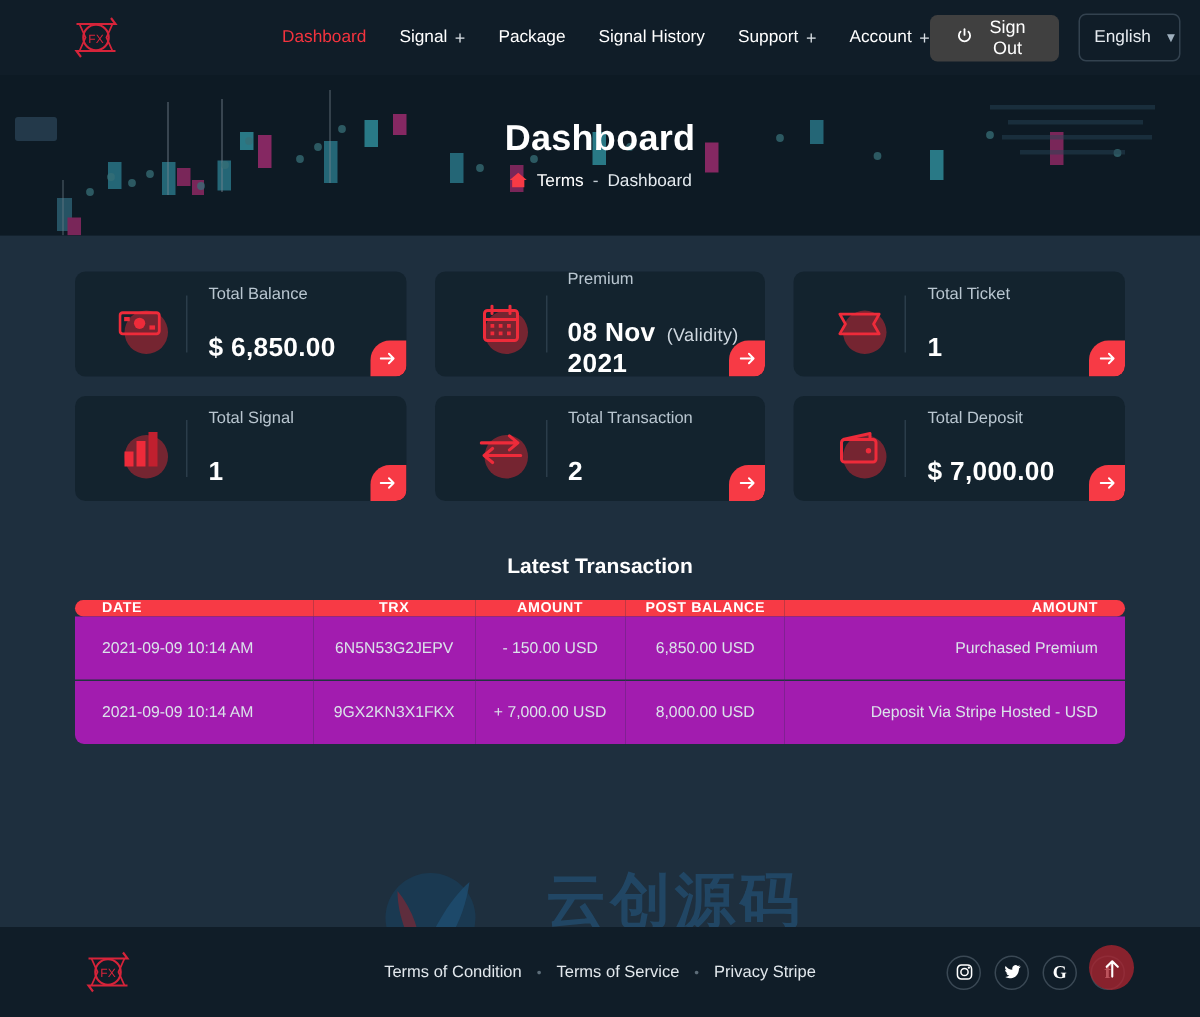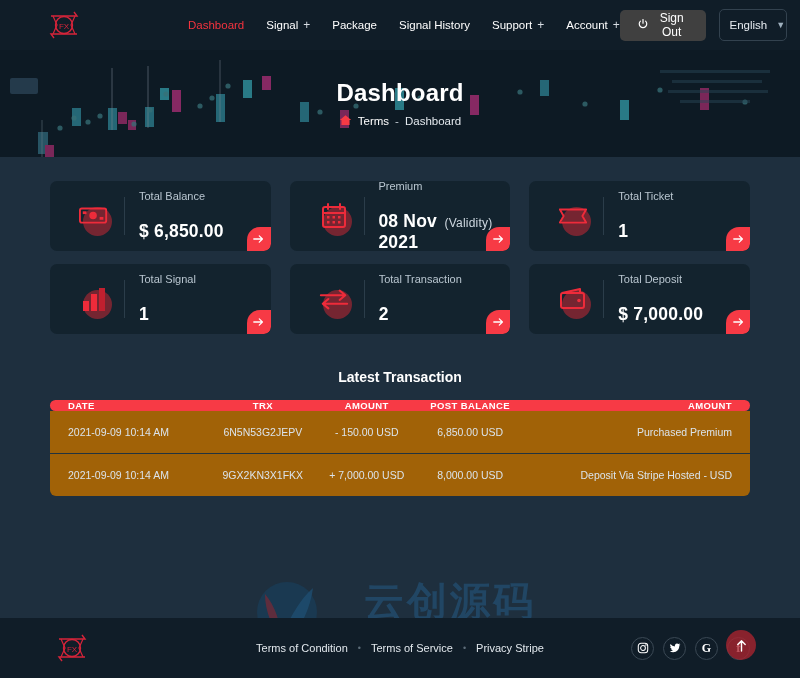--- a/index.html
+++ b/index.html
@@ -195,21 +195,21 @@
     color: #fff;
     font-size: 9.5px;
     font-weight: 700;
     letter-spacing: .4px;
     padding: 0 0;
     text-align: center;
   }
   .tbl thead th:first-child { text-align: left;  padding-left: 18px; border-radius: 6px 0 0 6px; }
   .tbl thead th:last-child  { text-align: right; padding-right: 18px; border-radius: 0 6px 6px 0; }
   .tbl tbody td {
-    background: #a16207;
+    background: #a21caf;
     font-size: 10.5px;
     color: #dbe3ea;
     padding: 15px 0;
     text-align: center;
     border-bottom: 1px solid #22333f;
   }
   .tbl tbody td:first-child { text-align: left;  padding-left: 18px; }
   .tbl tbody td:last-child  { text-align: right; padding-right: 18px; }
   .tbl tbody tr:last-child td { border-bottom: none; }
   .tbl tbody tr:first-child td:first-child { }

